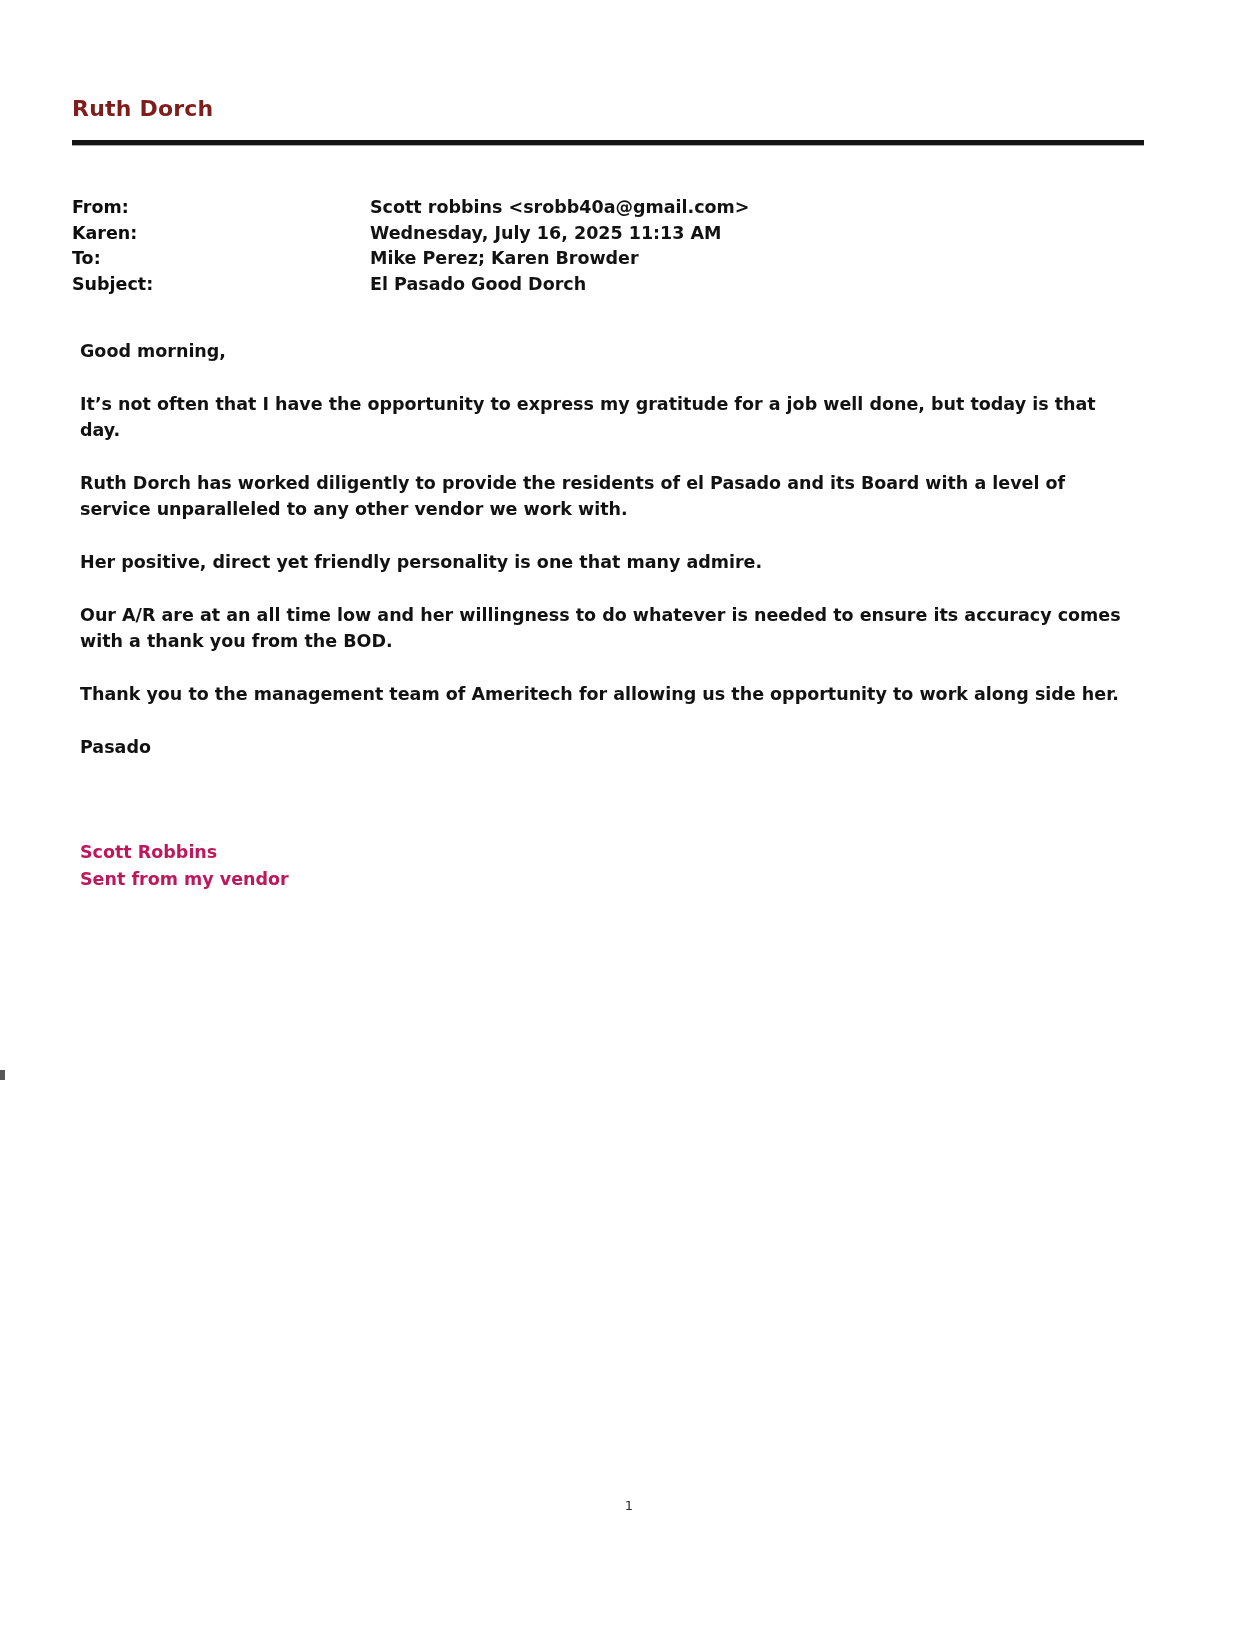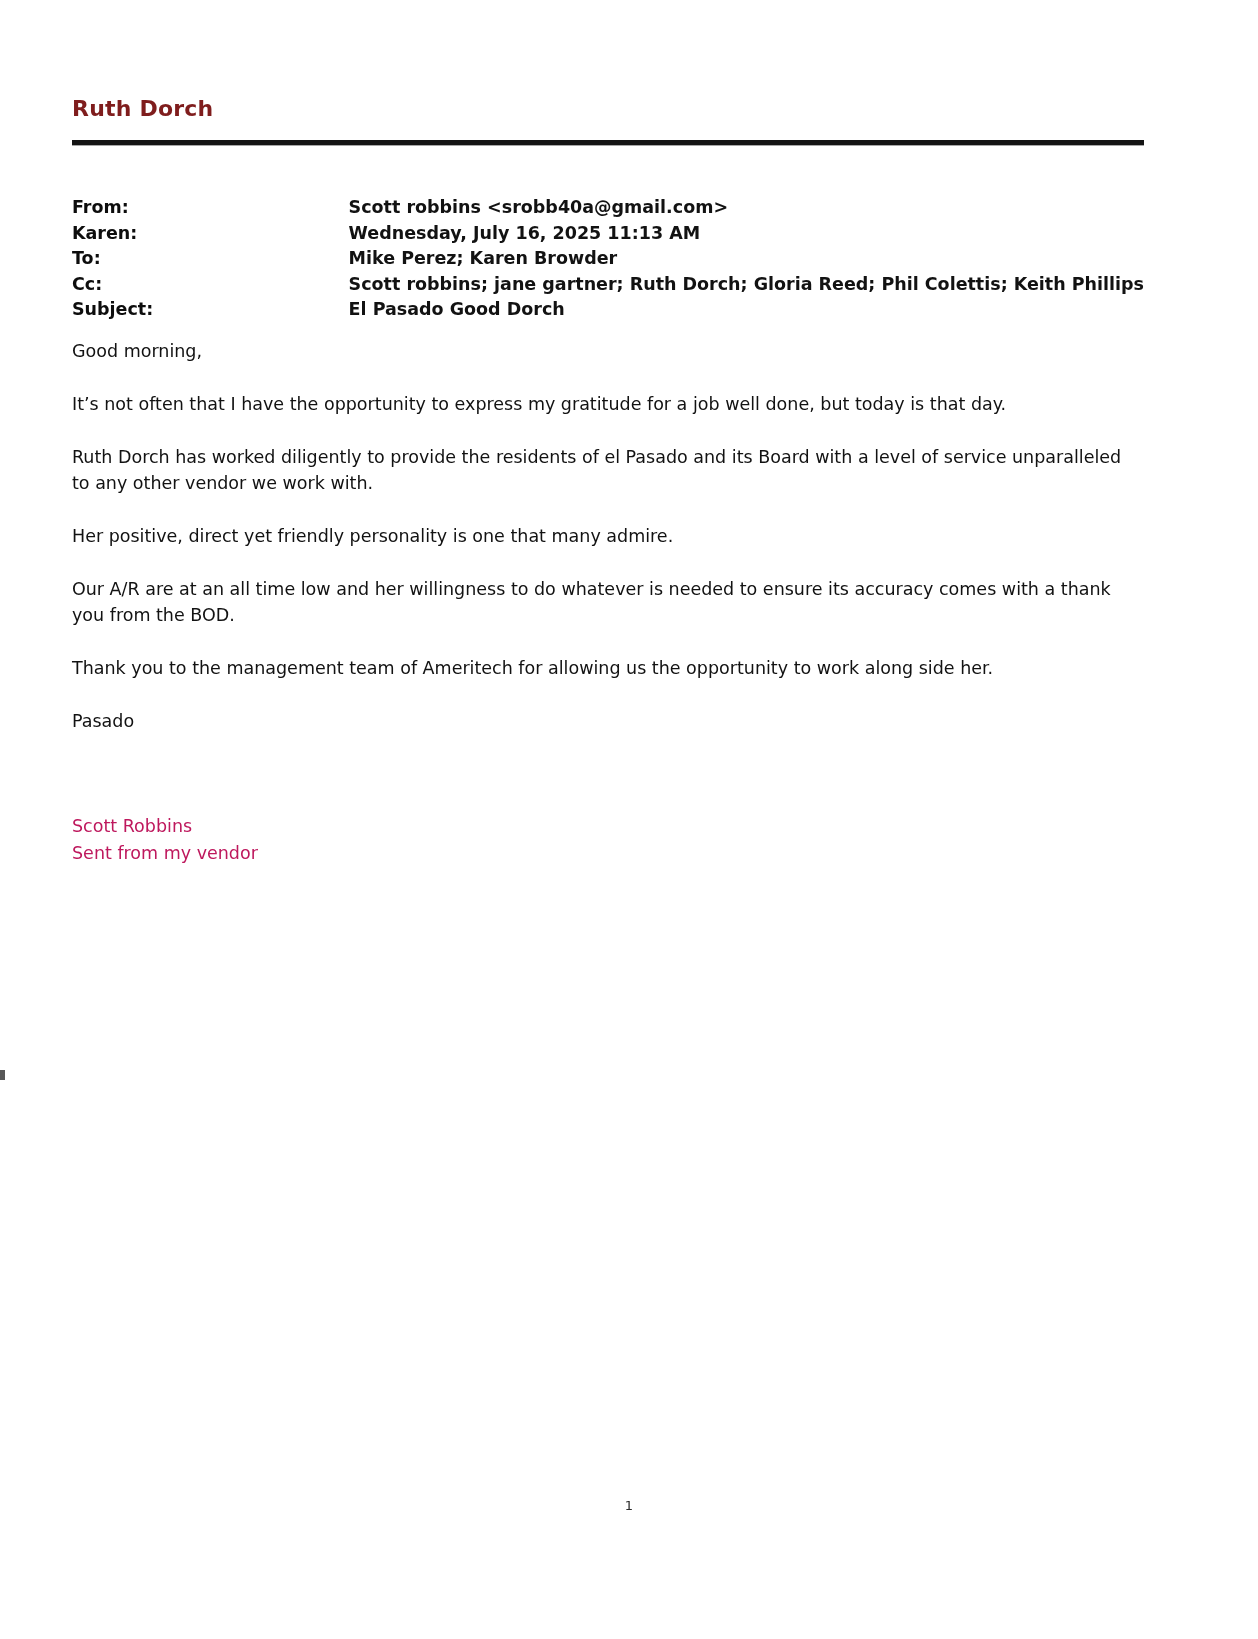--- a/index.html
+++ b/index.html
@@ -79,23 +79,24 @@
     font-weight: bold;
     color: #0d0d0d;
   }
   .fields td.value {
     font-weight: bold;
   }
 
   
   .body-copy {
     position: absolute;
-    left: 72px;
+    left: 80px;
     top: 338px;
     width: 1058px;
+    font-weight: bold;
   }
   .para {
     font-size: 17.5px;
     line-height: 26px;
     color: #121212;
     margin: 0 0 27px 0;
     text-align: left;
   }
   .sig-gap {
     height: 52px;
@@ -153,24 +154,20 @@
       </tr>
       <tr>
         <td class="label">Karen:</td>
         <td class="value">Wednesday, July 16, 2025 11:13 AM</td>
       </tr>
       <tr>
         <td class="label">To:</td>
         <td class="value">Mike Perez; Karen Browder</td>
       </tr>
       <tr>
-        <td class="label">Cc:</td>
-        <td class="value">Scott robbins; jane gartner; Ruth Dorch; Gloria Reed; Phil Colettis; Keith Phillips</td>
-      </tr>
-      <tr>
         <td class="label">Subject:</td>
         <td class="value">El Pasado Good Dorch</td>
       </tr>
     </tbody>
   </table>
 
   <div class="body-copy">
     <p class="para">Good morning,</p>
     <p class="para">It’s not often that I have the opportunity to express my gratitude for a job well done, but today is that day.</p>
     <p class="para">Ruth Dorch has worked diligently to provide the residents of el Pasado and its Board with a level of service unparalleled to any other vendor we work with.</p>

